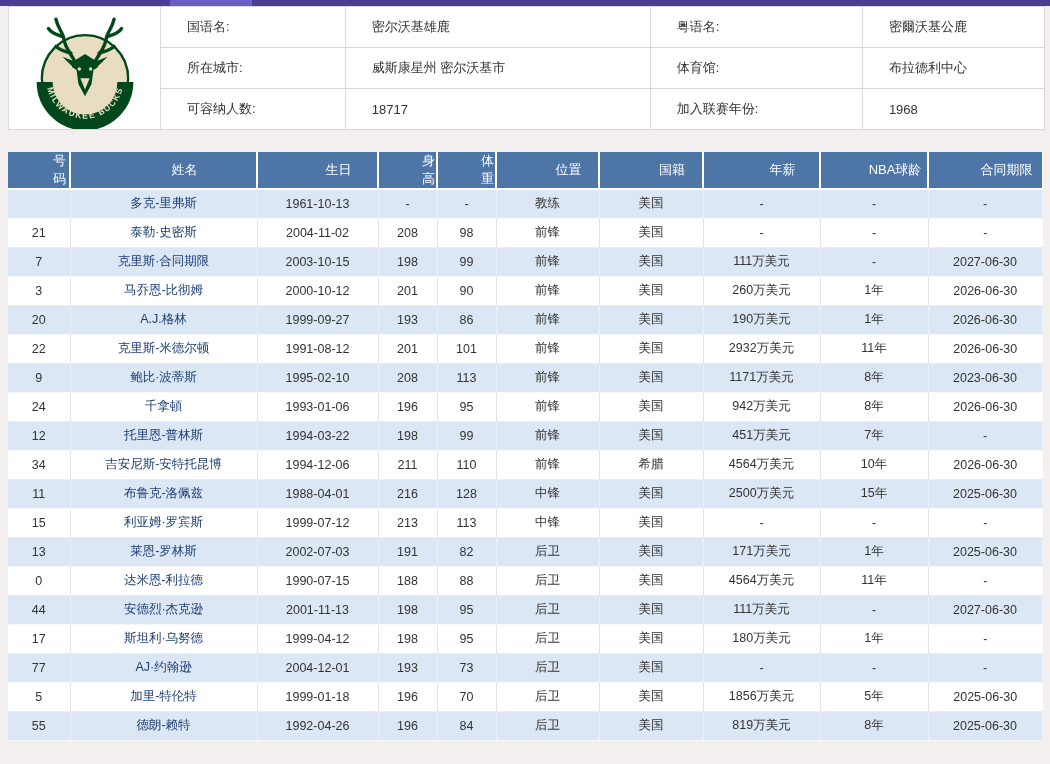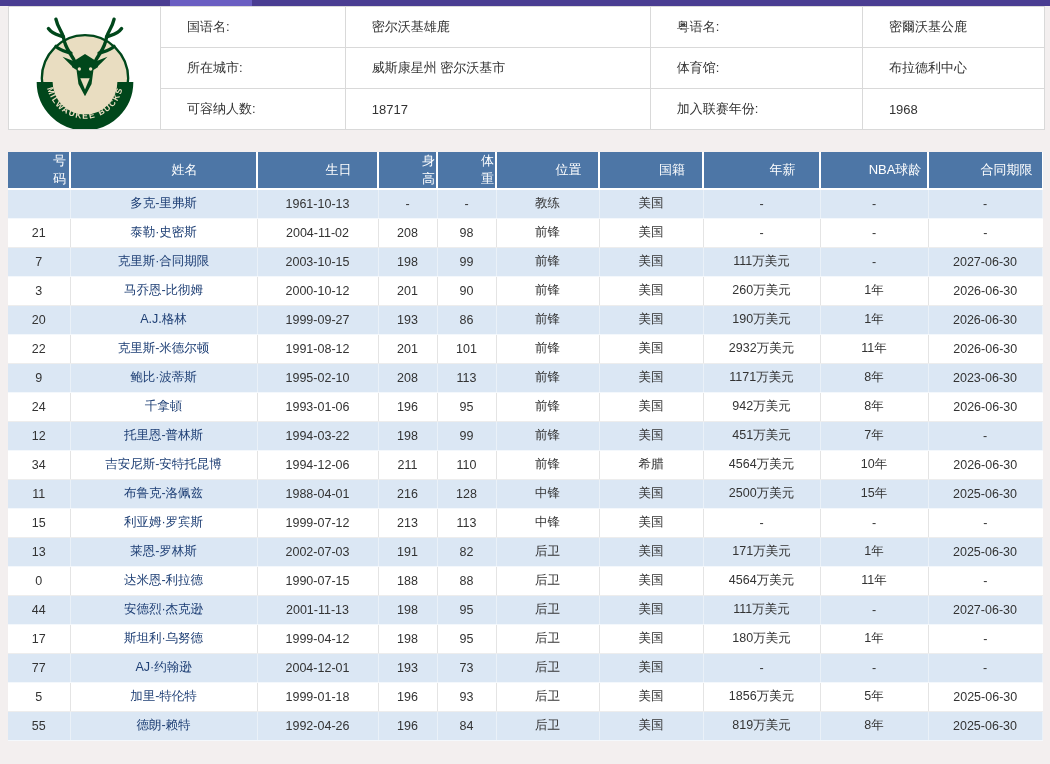--- a/index.html
+++ b/index.html
@@ -344,21 +344,21 @@
           <td>美国</td>
           <td>-</td>
           <td>-</td>
           <td>-</td>
         </tr>
         <tr>
           <td>5</td>
           <td><span class="name-link">加里-特伦特</span></td>
           <td>1999-01-18</td>
           <td>196</td>
-          <td>93</td>
+          <td>70</td>
           <td>后卫</td>
           <td>美国</td>
           <td>1856万美元</td>
           <td>5年</td>
           <td>2025-06-30</td>
         </tr>
         <tr class="alt">
           <td>55</td>
           <td><span class="name-link">德朗-赖特</span></td>
           <td>1992-04-26</td>

